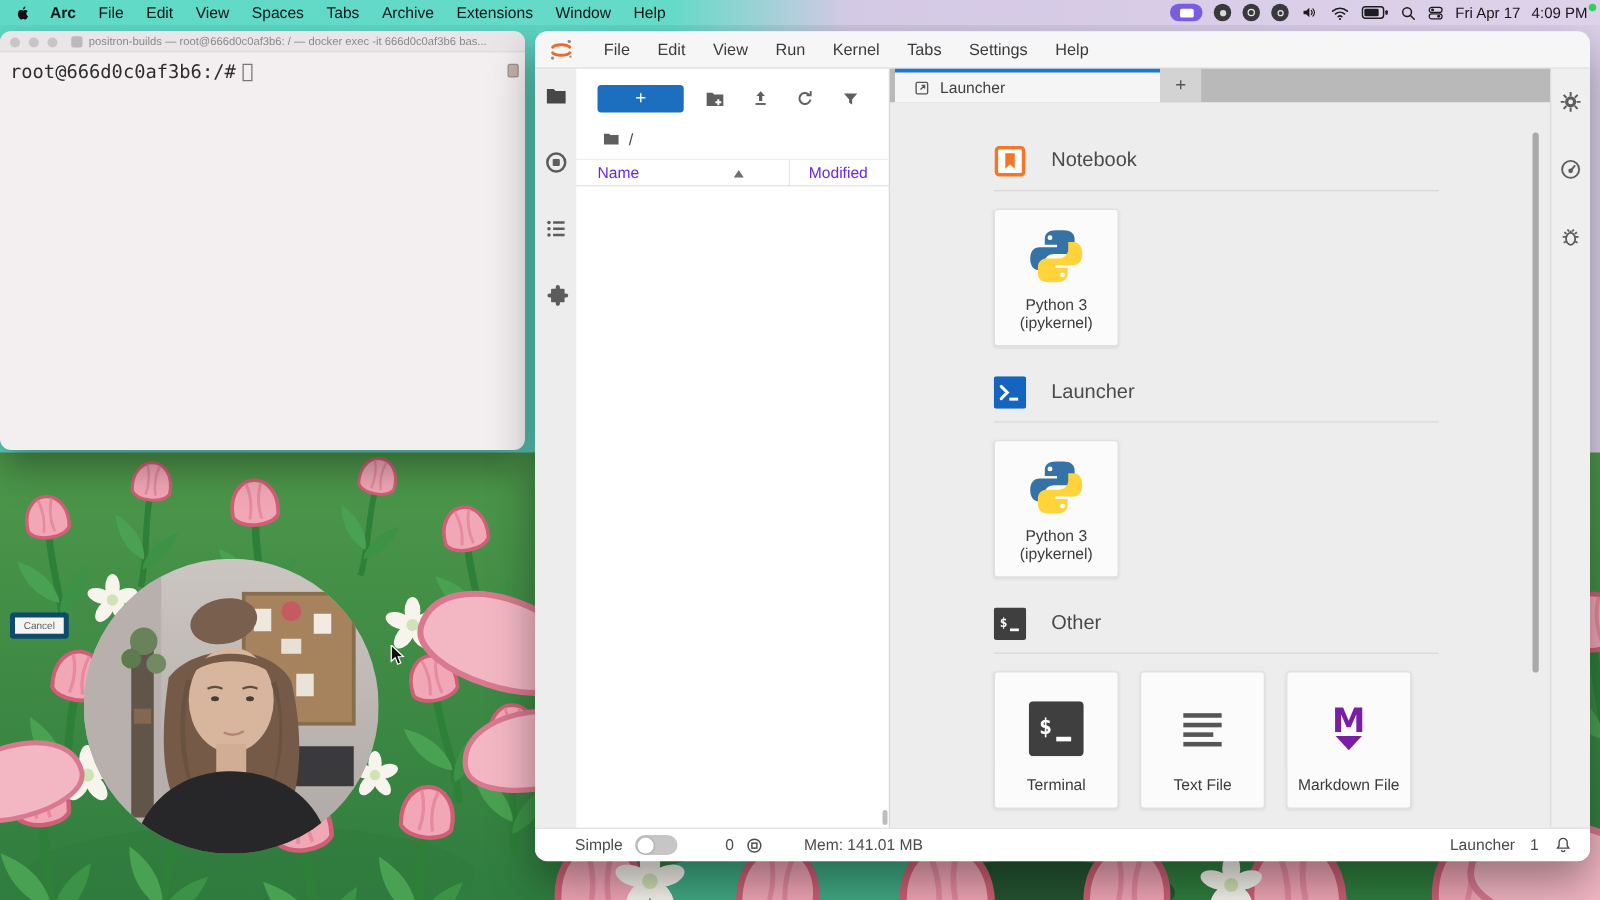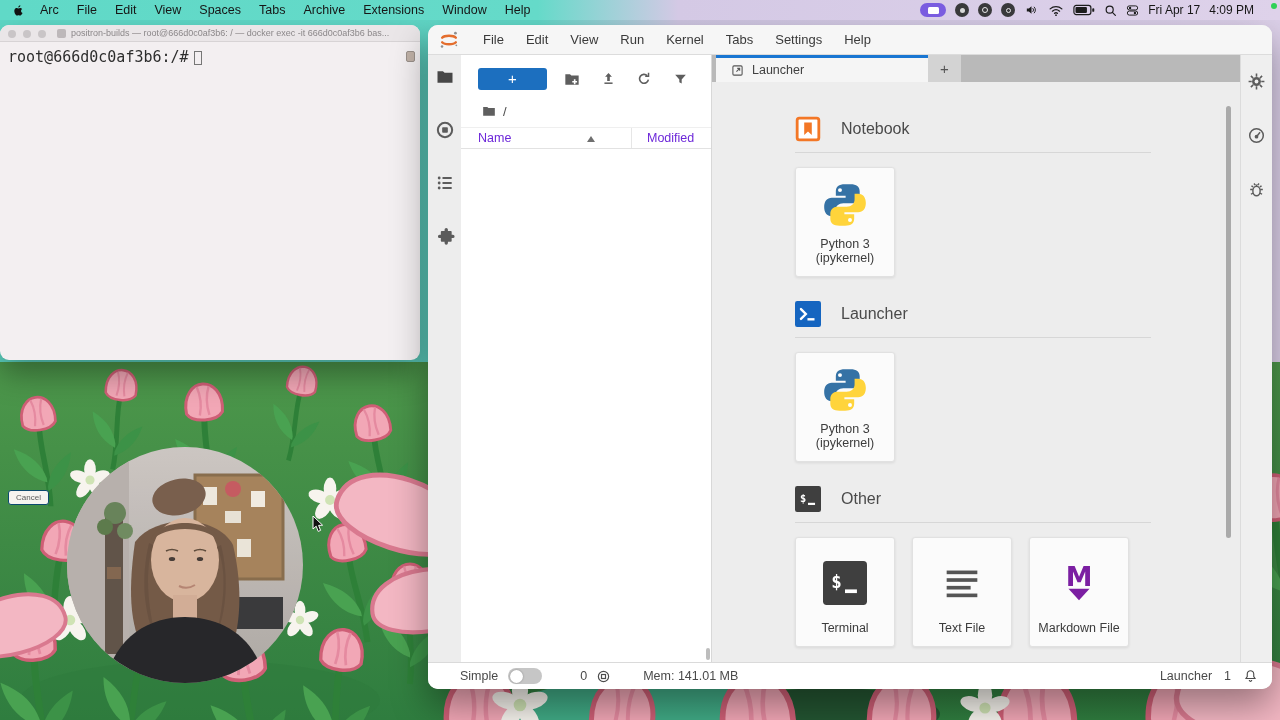--- a/index.html
+++ b/index.html
@@ -10,23 +10,23 @@
   #flowers { position:absolute; inset:0; z-index:0; }
   #desktop-top { position:absolute; left:0; top:0; width:1280px; height:362px; z-index:1;
     background:linear-gradient(90deg,#5ed8c6 0%,#62d8c8 42%,#cfc6e2 53%,#dcd0e9 100%); }
 
   
   .macbar { position:absolute; left:0; top:0; width:1280px; height:20px; z-index:50;
     display:flex; align-items:center; padding-left:10px;
     background:linear-gradient(90deg,#60d9c7 0%,#65dac9 42%,#d4c9e5 53%,#ded2ea 100%);
     font-size:12.5px; color:#161616; }
   .mb-item { padding:0 9px; line-height:20px; }
-  .mb-bold { font-weight:400; }
+  .mb-bold { font-weight:700; }
   .mb-apple { padding:0 6px 0 2px; display:flex; align-items:center; }
-  .mb-right { position:absolute; right:26px; top:0; height:20px; display:flex; align-items:center; gap:9px; }
+  .mb-right { position:absolute; right:10px; top:0; height:20px; display:flex; align-items:center; gap:9px; }
   .mb-clock { font-size:12px; white-space:nowrap; }
   .pill-share { width:26px; height:14px; border-radius:7px; background:#7a5ce0; display:flex; align-items:center; justify-content:center; }
   .pill-share i { display:block; width:11px; height:7px; border-radius:1.5px; background:#fff; }
   .dark-dot { width:14px; height:14px; border-radius:50%; background:#39393b; display:flex; align-items:center; justify-content:center; }
   .dark-dot i { display:block; border-radius:50%; }
   .dot-ring { width:6px; height:6px; border:1.4px solid #e8e8e8; }
   .dot-solid { width:5px; height:5px; background:#d9d9d9; }
   .dot-sq { width:5px; height:5px; background:transparent; border:1.3px solid #e8e8e8; border-radius:1px; }
   .green-dot { position:absolute; right:3px; top:3px; width:6px; height:6px; border-radius:50%; background:#2fd158; z-index:60; }
   .mb-icon { display:flex; align-items:center; color:#1c1c1c; }
@@ -102,21 +102,21 @@
     background:#fff; box-shadow:0 0 2px rgba(0,0,0,.35); }
   .st-kernels { margin-left:38px; }
   .st-kicon { margin-left:9px; display:flex; color:#4d4d4d; }
   .st-mem { margin-left:32px; }
   .st-right { margin-left:auto; display:flex; align-items:center; gap:12px; }
 
   
   .webcam { position:absolute; left:67px; top:447px; width:236px; height:236px; border-radius:50%;
     overflow:hidden; z-index:3; }
   .cancel-btn { position:absolute; left:8px; top:490px; z-index:4; font-size:8px; color:#5c5c5c;
-    background:#f6f4f0; border:1px solid #0c4a6e; border-radius:3px; padding:2px 7px; }
+    background:#f6f4f0; border:4px solid #0c4a6e; border-radius:3px; padding:2px 7px; }
   .cursor-arrow { position:absolute; left:312px; top:516px; z-index:40; }
 </style>
 </head>
 <body>
 
 <svg id="flowers" viewBox="0 0 1280 720" preserveAspectRatio="none">
   <defs>
     <linearGradient id="grass" x1="0" y1="0" x2="0" y2="1">
       <stop offset="0" stop-color="#6cb257"></stop>
         <stop offset="1" stop-color="#2f7d3f"></stop>

